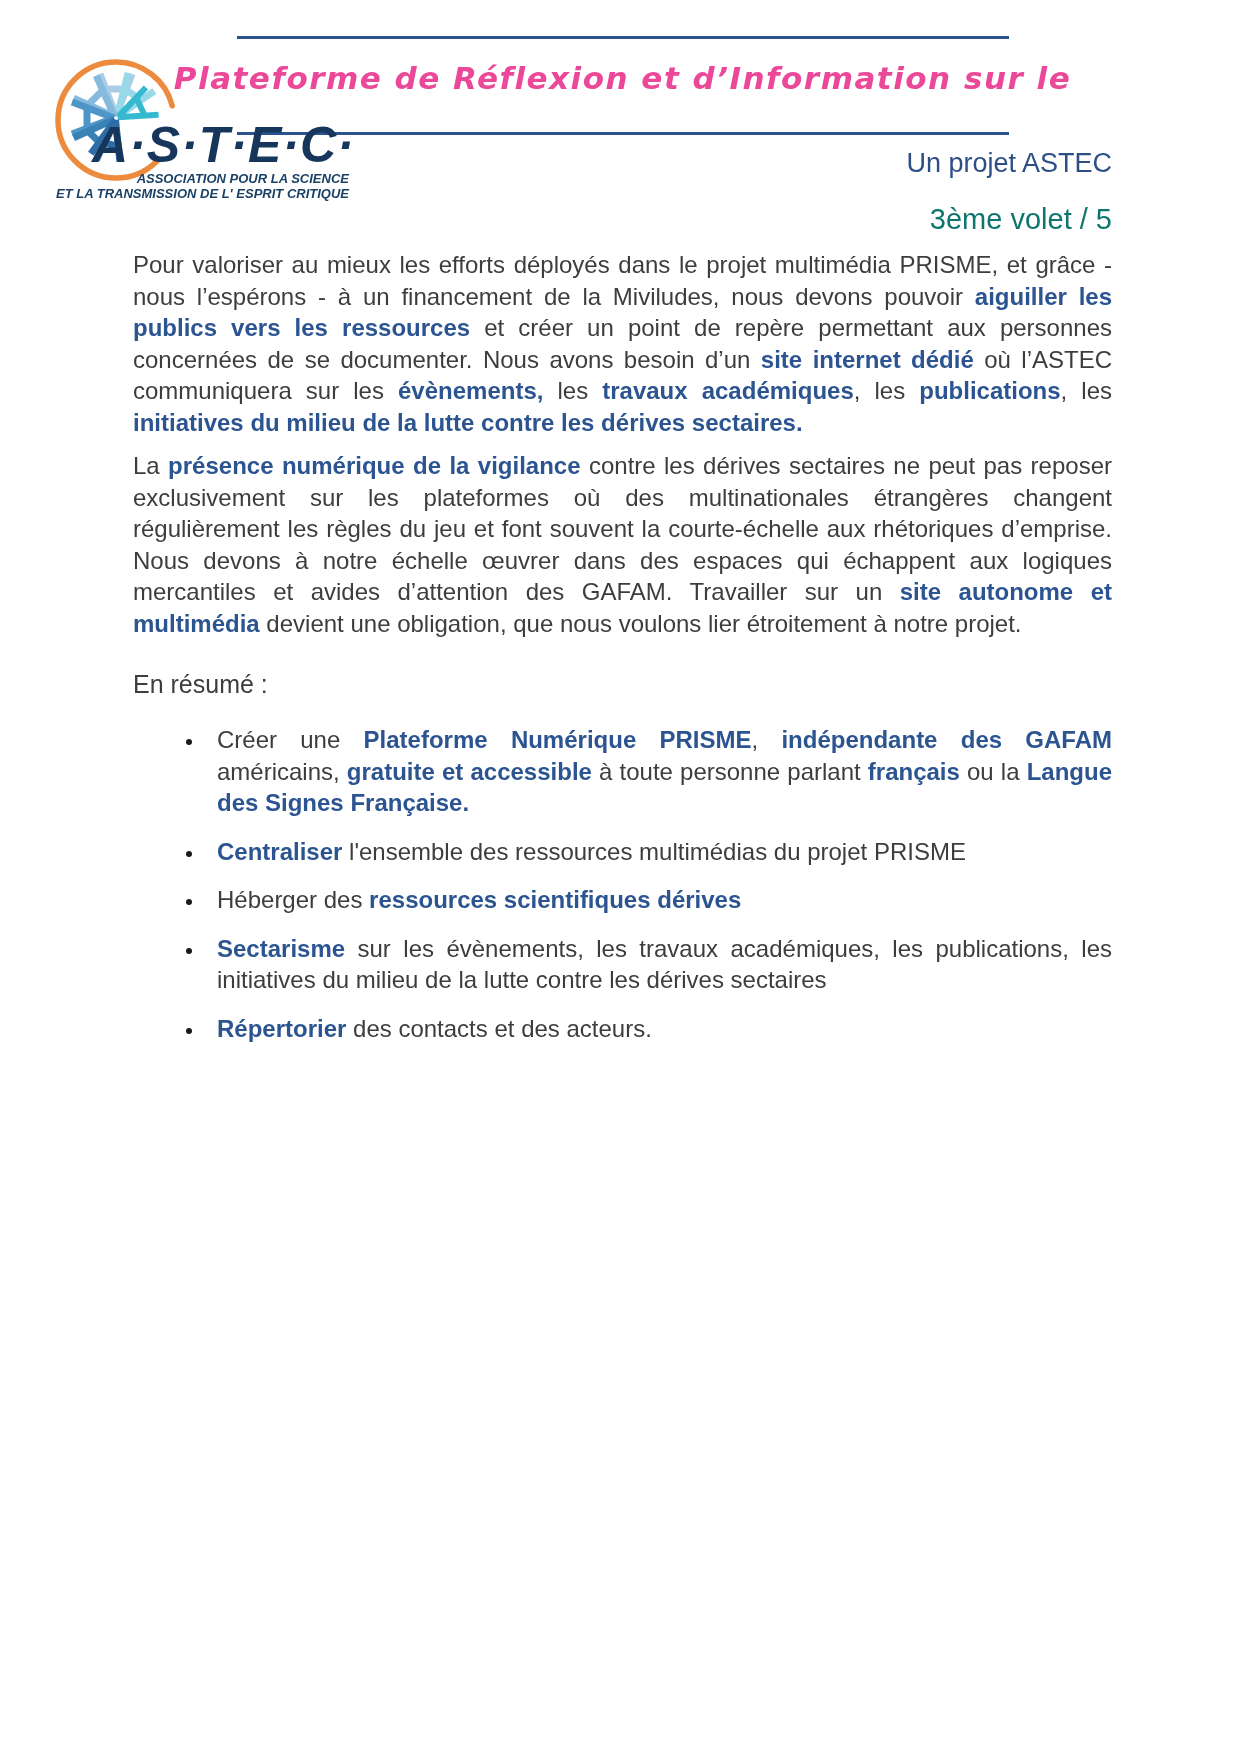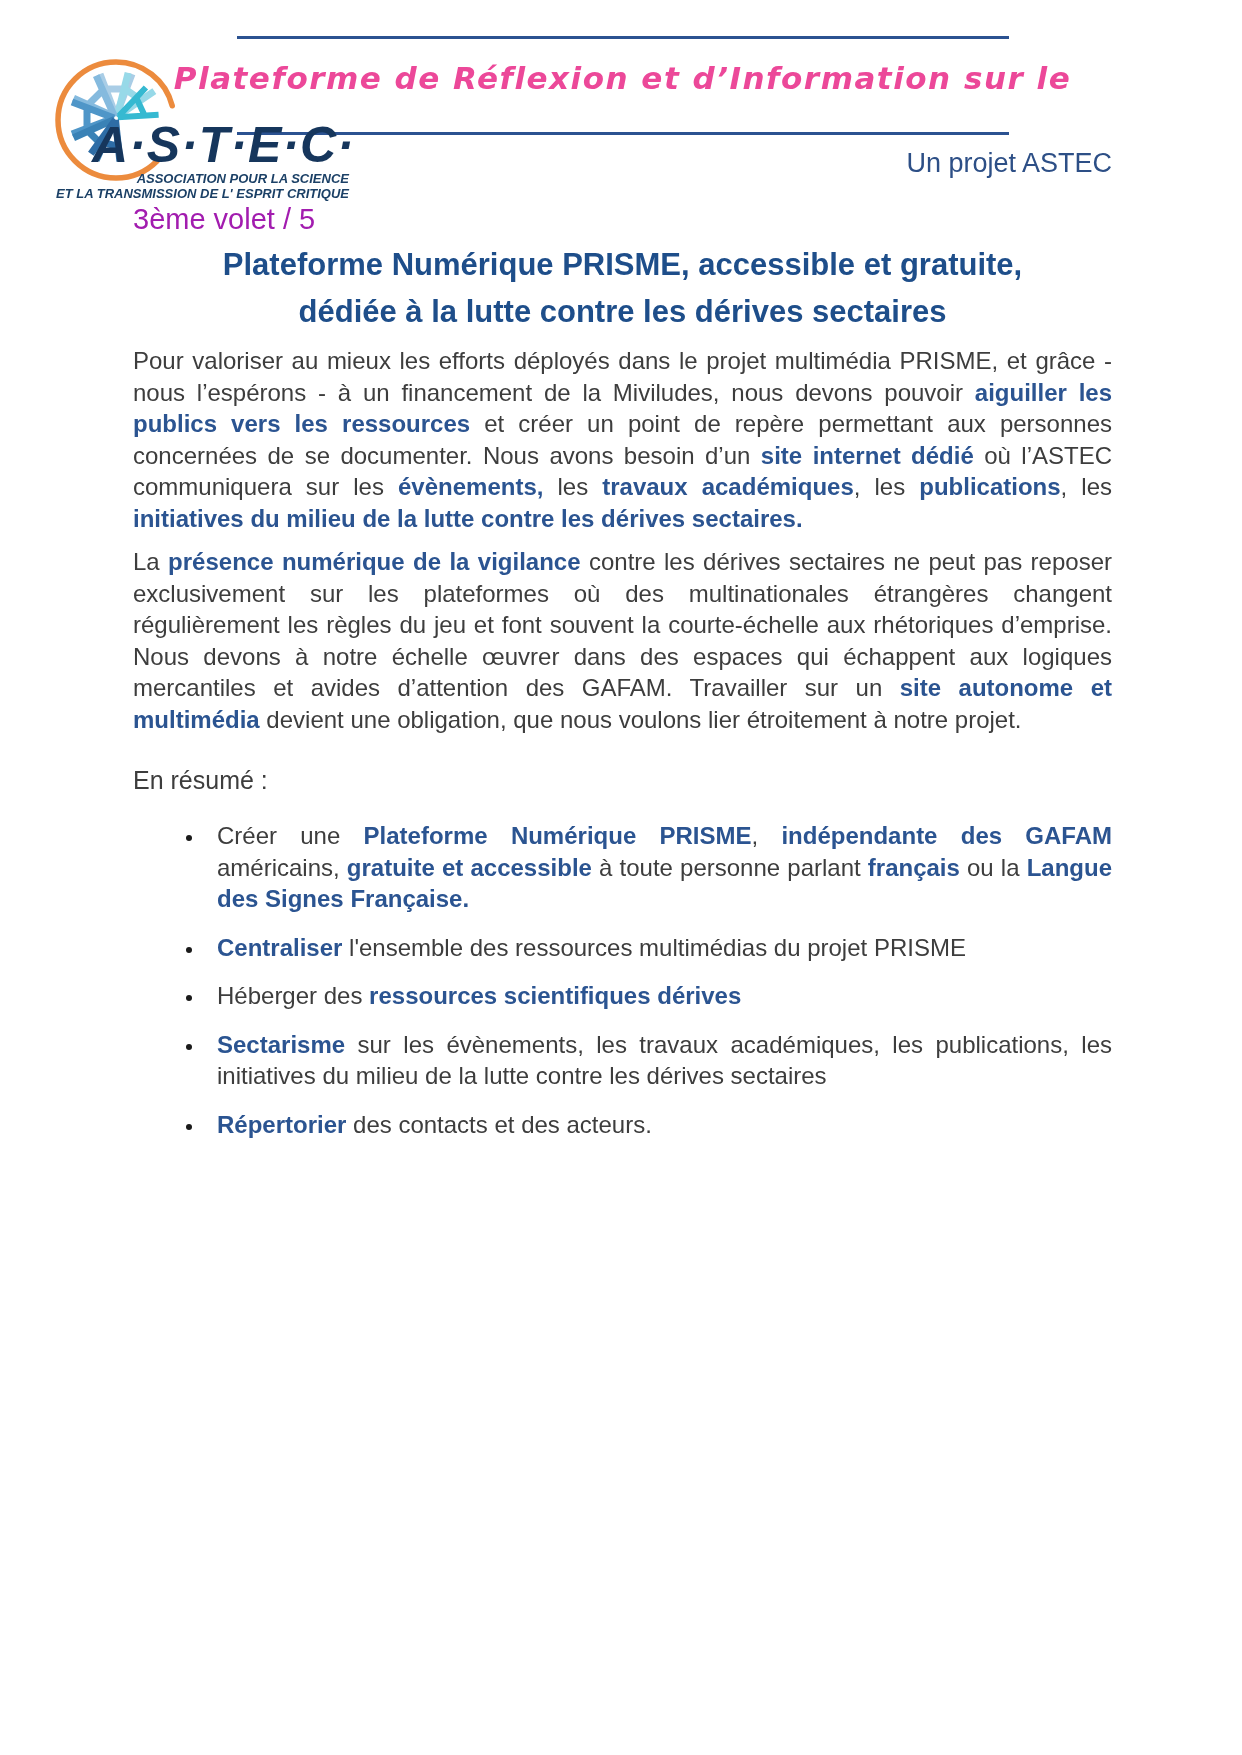--- a/index.html
+++ b/index.html
@@ -16,21 +16,21 @@
     font-size:72px;line-height:74px;color:#2156a3;letter-spacing:5px;
   }
   .rule{width:772px;margin:36px auto 0;border:0;border-top:3px solid #2b5291;height:0;}
   .rule2{margin-top:30px;}
   .subtitle{
     margin-top:16px;text-align:center;
     font-family:"DejaVu Sans",sans-serif;font-style:italic;font-weight:bold;
     font-size:31px;line-height:47px;color:#ec4899;letter-spacing:1.5px;
   }
   .project-note{margin-top:10px;text-align:right;font-size:27px;line-height:37px;color:#2d4f86;}
-  .kicker{margin-top:18px;text-align:left;font-size:29px;line-height:39px;color:#a21caf;font-weight:normal;}
+  .kicker{margin-top:18px;text-align:right;font-size:29px;line-height:39px;color:#0f766e;font-weight:normal;}
   .heading{
     margin:2px 0 0 0;text-align:center;font-size:31px;line-height:47px;
     font-weight:bold;color:#1e4e8a;
   }
   .para{margin:10px 0 0 0;font-size:24px;line-height:31.5px;text-align:justify;}
   .para+.para{margin-top:12px;}
   .summary-label{margin:30px 0 0 0;font-size:25px;line-height:31px;}
   ul.bullets{margin:24px 0 0 0;padding:0 0 0 72px;list-style:disc;}
   ul.bullets li{
     padding-left:12px;margin:0 0 17px 0;font-size:24px;line-height:31.5px;text-align:justify;
@@ -79,24 +79,20 @@
 
 <div class="content">
   <div class="rule"></div>
   <div class="subtitle">
     <div>Plateforme de Réflexion et d’Information sur le</div>
   </div>
   <div class="rule rule2"></div>
   <div class="project-note">Un projet ASTEC</div>
 
   <div class="kicker">3ème volet / 5</div>
-  <h1 class="heading">
-    <div>Plateforme Numérique PRISME, accessible et gratuite,</div>
-    <div>dédiée à la lutte contre les dérives sectaires</div>
-  </h1>
 
   <p class="para"><span>Pour valoriser au mieux les efforts déployés dans le projet multimédia PRISME, et grâce - nous l’espérons - à un financement de la Miviludes, nous devons pouvoir </span><span class="em">aiguiller les publics vers les ressources</span><span> et créer un point de repère permettant aux personnes concernées de se documenter. Nous avons besoin d’un </span><span class="em">site internet dédié</span><span> où l’ASTEC communiquera sur les </span><span class="em">évènements,</span><span> les </span><span class="em">travaux académiques</span><span>, les </span><span class="em">publications</span><span>, les </span><span class="em">initiatives du milieu de la lutte contre les dérives sectaires.</span></p>
   <p class="para"><span>La </span><span class="em">présence numérique de la vigilance</span><span> contre les dérives sectaires ne peut pas reposer exclusivement sur les plateformes où des multinationales étrangères changent régulièrement les règles du jeu et font souvent la courte-échelle aux rhétoriques d’emprise. Nous devons à notre échelle œuvrer dans des espaces qui échappent aux logiques mercantiles et avides d’attention des GAFAM. Travailler sur un </span><span class="em">site autonome et multimédia</span><span> devient une obligation, que nous voulons lier étroitement à notre projet.</span></p>
 
   <p class="summary-label">En résumé :</p>
 
   <ul class="bullets">
       <li><span>Créer une </span><span class="em">Plateforme Numérique PRISME</span><span>, </span><span class="em">indépendante des GAFAM</span><span> américains, </span><span class="em">gratuite et accessible</span><span> à toute personne parlant </span><span class="em">français</span><span> ou la </span><span class="em">Langue des Signes Française.</span></li>
       <li><span class="em">Centraliser</span><span> l'ensemble des ressources multimédias du projet PRISME</span></li>
       <li><span>Héberger des </span><span class="em">ressources scientifiques dérives</span></li>

